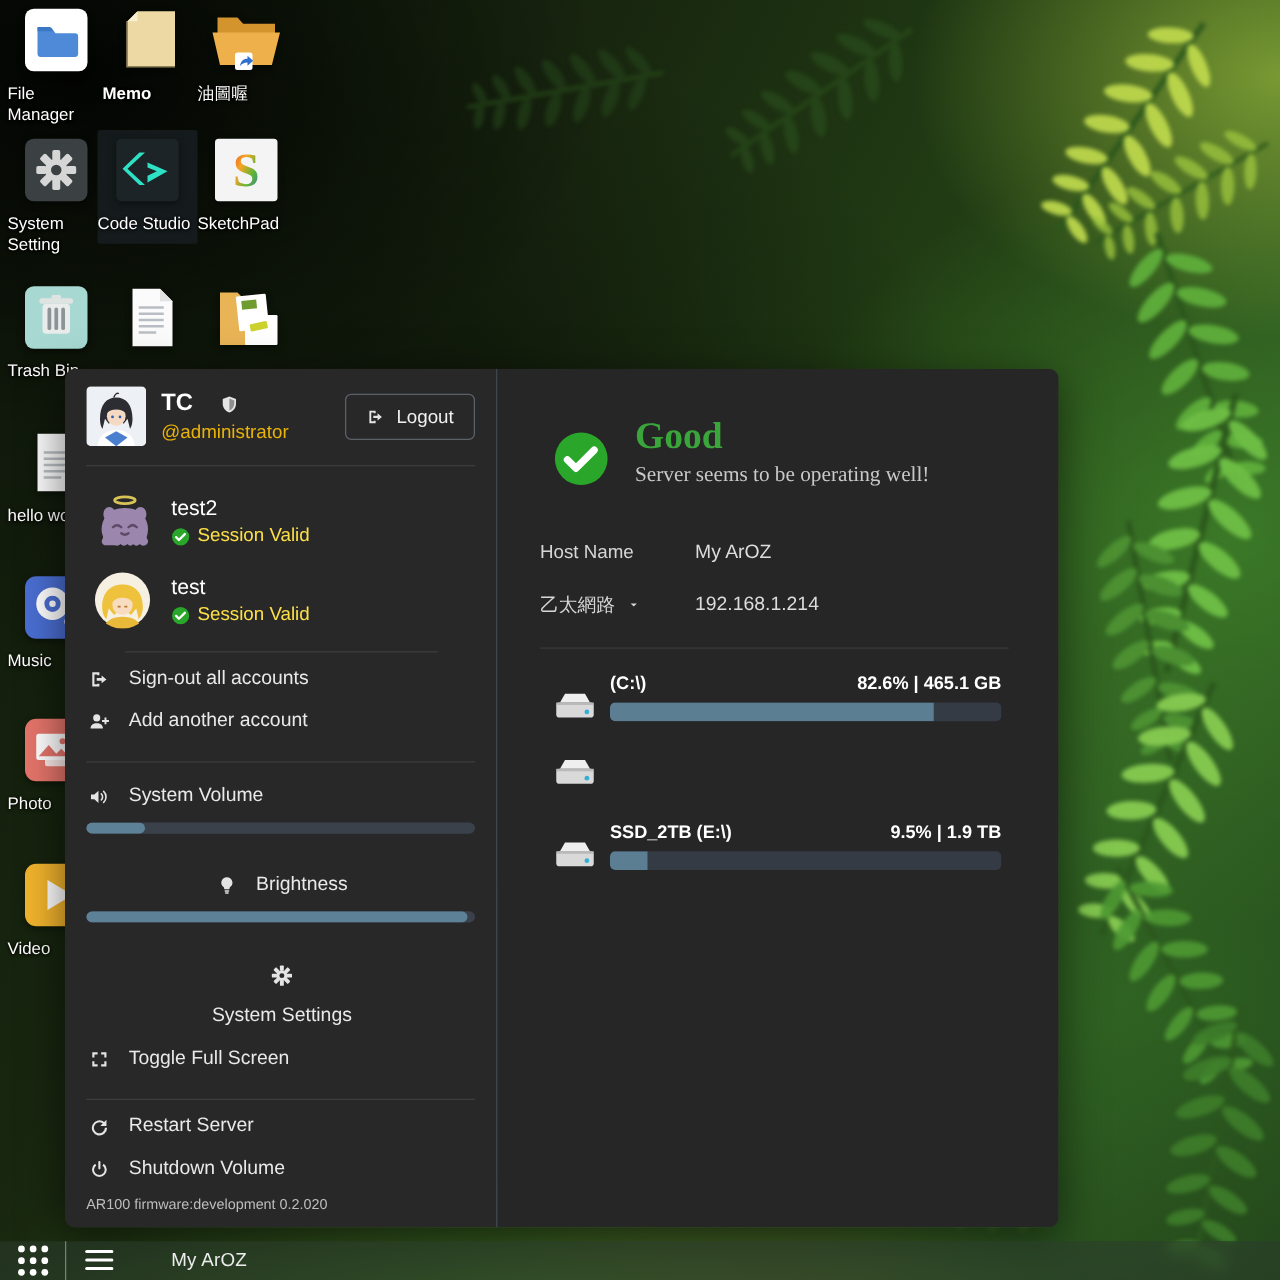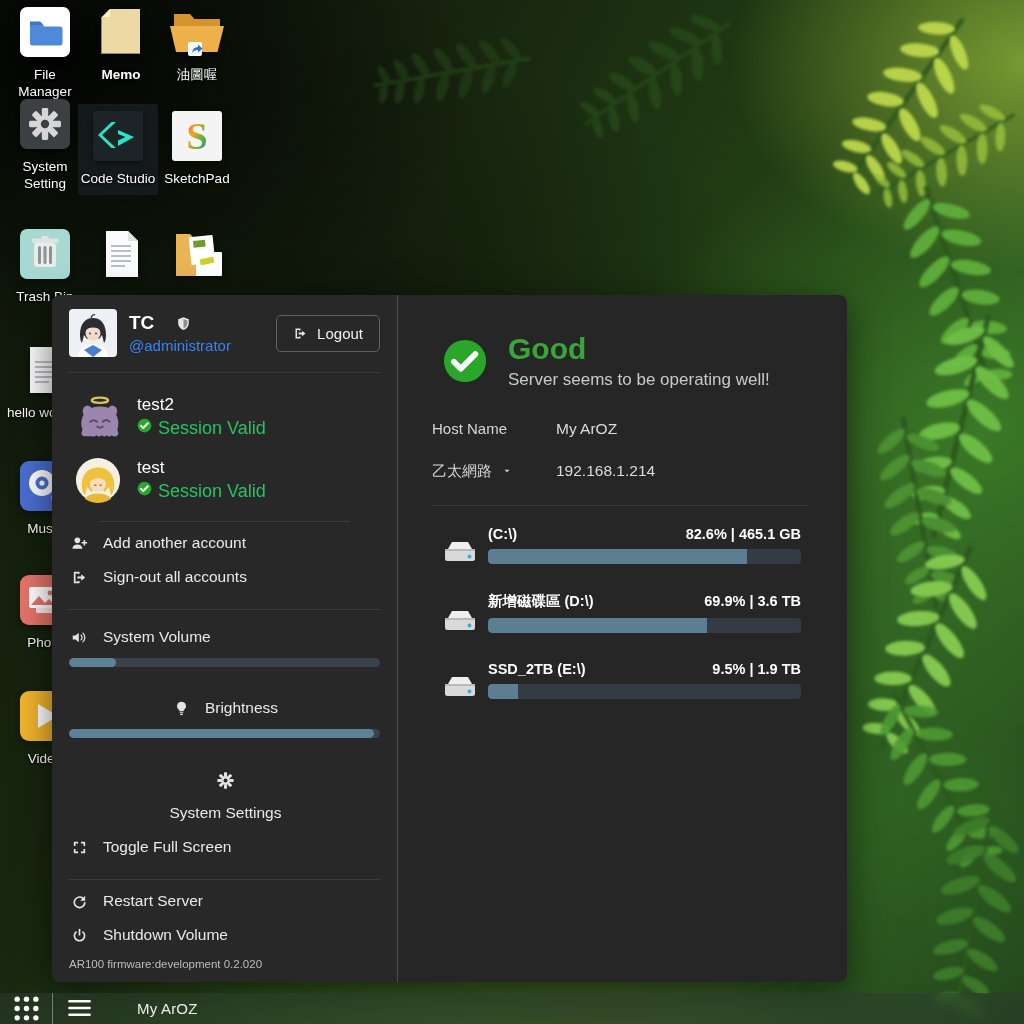--- a/index.html
+++ b/index.html
@@ -15,21 +15,21 @@
       radial-gradient(430px 390px at 88% 78%, rgba(52,118,38,.5), transparent 72%),
       radial-gradient(620px 300px at 42% 104%, rgba(78,128,44,.55), transparent 72%),
       radial-gradient(320px 140px at 58% 102%, rgba(96,78,34,.5), transparent 75%),
       radial-gradient(560px 380px at 6% 6%, rgba(0,0,0,.85), transparent 75%),
       radial-gradient(640px 420px at 30% 32%, rgba(8,12,6,.6), transparent 72%),
       linear-gradient(118deg, #0f170b 0%, #18260f 32%, #234015 58%, #2d5520 78%, #22421a 100%);
   }
   .fern-layer { position:absolute; inset:0; filter:blur(1.6px); }
 
   
-  .dicon { position:absolute; width:78px; text-align:center; cursor:default; }
+  .dicon { position:absolute; width:78px; text-align:left; cursor:default; }
   .dicon .glyph { width:56px; height:56px; margin:0 auto; display:block;
     filter:drop-shadow(0 2px 3px rgba(0,0,0,.45)); }
   .dicon .dlabel { margin-top:6px; font-size:13.5px; line-height:1.28; color:#fff;
     text-shadow:0 1px 3px rgba(0,0,0,.9), 0 0 2px rgba(0,0,0,.7); word-wrap:break-word; }
   .dicon.selected { background:rgba(24,30,34,.82); padding:4px 0 8px; width:80px; border-radius:2px; }
 
   
   .popup { position:absolute; left:52px; top:295px; width:795px; height:687px;
     display:flex; border-radius:8px; overflow:hidden;
     box-shadow:0 10px 36px rgba(0,0,0,.55); z-index:5; }
@@ -38,48 +38,48 @@
   .right-pane { flex:1; background:#262626; color:#e0e0e0; padding:38px 40px 0 34px; }
 
   .hr { border:none; border-top:1px solid #3d3d3d; margin:15px 0 4px; }
   .hr.short { width:250px; margin:18px auto 4px; }
 
   
   .u-head { display:flex; align-items:center; gap:12px; }
   .u-avatar { width:48px; height:48px; border-radius:4px; overflow:hidden; flex:none; }
   .u-names { flex:1; min-width:0; }
   .u-name { font-size:19px; font-weight:bold; color:#fff; display:flex; align-items:center; gap:22px; }
-  .u-handle { font-size:15px; color:#3b82f6; margin-top:3px; }
+  .u-handle { font-size:15px; color:#eab308; margin-top:3px; }
   .logout-btn { flex:none; display:flex; align-items:center; gap:9px; height:37px; padding:0 16px;
     background:transparent; border:1px solid #5a6168; border-radius:5px; color:#f0f0f0;
     font-size:15px; font-family:inherit; cursor:pointer; }
 
   
   .acct { display:flex; align-items:center; gap:16px; margin:17px 0 0 6px; cursor:pointer; }
   .acct-avatar { width:46px; height:46px; flex:none; }
   .acct-avatar.round { border-radius:50%; overflow:hidden; }
   .acct-name { font-size:17px; font-weight:normal; color:#fff; }
-  .acct-status { display:flex; align-items:flex-start; gap:6px; font-size:18px; color:#22c55e; margin-top:3px; }
+  .acct-status { display:flex; align-items:flex-end; gap:6px; font-size:15px; color:#fde047; margin-top:3px; }
 
   
   .mrow { display:flex; align-items:center; gap:15px; padding:8px 0; margin-left:2px;
     font-size:15.5px; color:#e9e9e9; cursor:pointer; }
   .mrow .i { flex:none; }
   .i { width:17px; height:17px; fill:currentColor; color:#e4e4e4; }
   .i.small { width:15px; height:15px; }
 
   
   .slider-track { width:100%; height:14px; background:#3a414b; border-radius:8px;
     margin:4px 0 10px; overflow:hidden; cursor:pointer; }
   .slider-fill { height:100%; background:#5d8196; border-radius:8px; }
 
   .firmware { margin-top:auto; font-size:11.5px; color:#bdbdbd; padding:6px 0 2px; }
 
   
-  .status-head { display:flex; align-items:center; gap:20px; margin:0 0 30px 10px; }
+  .status-head { display:flex; align-items:flex-end; gap:20px; margin:0 0 43px 10px;font-family:Liberation Serif, serif; }
   .big-check { width:46px; height:46px; flex:none; }
   .status-title { font-size:30px; font-weight:600; color:#3aa53a; line-height:1.05; }
   .status-msg { font-size:17px; color:#c9c9c9; margin-top:5px; }
 
   .info-row { display:flex; align-items:center; margin:0 0 24px 0; }
   .info-label { width:124px; flex:none; font-size:15px; color:#d6d6d6; display:flex; align-items:center; gap:10px; }
   .info-value { font-size:15.5px; color:#dcdcdc; }
   .info-value.uuid { font-size:11px; color:#d2d2d2; }
   .net-dd { cursor:pointer; }
   .caret { width:10px; height:10px; fill:#d6d6d6; }
@@ -248,21 +248,21 @@
   <div class="dicon" style="left:158px; top:4px;">
     <svg class="glyph" style="width:62px" viewBox="0 0 62 56">
       <path d="M8 10h16l4.5 5H54v8H8z" fill="#d3942e"></path>
       <path d="M4 22h54l-6.5 26H10z" fill="#edb04a"></path>
       <rect x="22" y="38" width="14" height="14" rx="2" fill="#fff"></rect>
       <path d="M26 49c.5-4 2.5-6 6-6v-2.5l4.5 4-4.5 4V46c-2.8 0-4.6 1-6 3z" fill="#2f6fd0"></path>
     </svg>
     <div class="dlabel">油圖喔</div>
   </div>
 
-  <div class="dicon" style="left:6px; top:96px;">
+  <div class="dicon" style="left:6px; top:108px;">
     <svg class="glyph" viewBox="0 0 56 56">
       <rect x="3" y="3" width="50" height="50" rx="7" fill="#3b4043"></rect>
       <g transform="translate(28,28) scale(1.45)" fill="#d6d6d6">
         <circle r="6.2"></circle>
         <rect x="-2.2" y="-11" width="4.4" height="5.6" rx="1"></rect>
         <rect x="-2.2" y="-11" width="4.4" height="5.6" rx="1" transform="rotate(45)"></rect>
         <rect x="-2.2" y="-11" width="4.4" height="5.6" rx="1" transform="rotate(90)"></rect>
         <rect x="-2.2" y="-11" width="4.4" height="5.6" rx="1" transform="rotate(135)"></rect>
         <rect x="-2.2" y="-11" width="4.4" height="5.6" rx="1" transform="rotate(180)"></rect>
         <rect x="-2.2" y="-11" width="4.4" height="5.6" rx="1" transform="rotate(225)"></rect>
@@ -452,29 +452,29 @@
               </svg>
             <span>Session Valid</span>
           </div>
         </div>
       </div>
 
       <hr class="hr short">
 
       <div class="mrow">
         <svg class="i">
+            <use href="#sym-signout"></use>
+          </svg>
+        <span>Sign-out all accounts</span>
+      </div>
+      <div class="mrow">
+        <svg class="i">
             <use href="#sym-userplus"></use>
           </svg>
         <span>Add another account</span>
-      </div>
-      <div class="mrow">
-        <svg class="i">
-            <use href="#sym-signout"></use>
-          </svg>
-        <span>Sign-out all accounts</span>
       </div>
 
       <hr class="hr">
 
       <div class="mrow" style="margin-top:6px;">
         <svg class="i">
             <use href="#sym-volume"></use>
           </svg>
         <span>System Volume</span>
       </div>
@@ -568,29 +568,20 @@
           </div>
         </div>
       </div>
 
       <div class="disk-row">
         <div class="disk-icon">
             <svg width="36" height="24">
               <use href="#sym-hdd"></use>
             </svg>
           </div>
-        <div class="disk-body">
-          <div class="disk-top">
-            <span class="disk-label">新增磁碟區 (D:\)</span>
-            <span class="disk-detail">69.9% | 3.6 TB</span>
-          </div>
-          <div class="disk-track">
-            <div class="disk-fill" style="width: 69.9%;"></div>
-          </div>
-        </div>
       </div>
 
       <div class="disk-row">
         <div class="disk-icon">
             <svg width="36" height="24">
               <use href="#sym-hdd"></use>
             </svg>
           </div>
         <div class="disk-body">
           <div class="disk-top">

